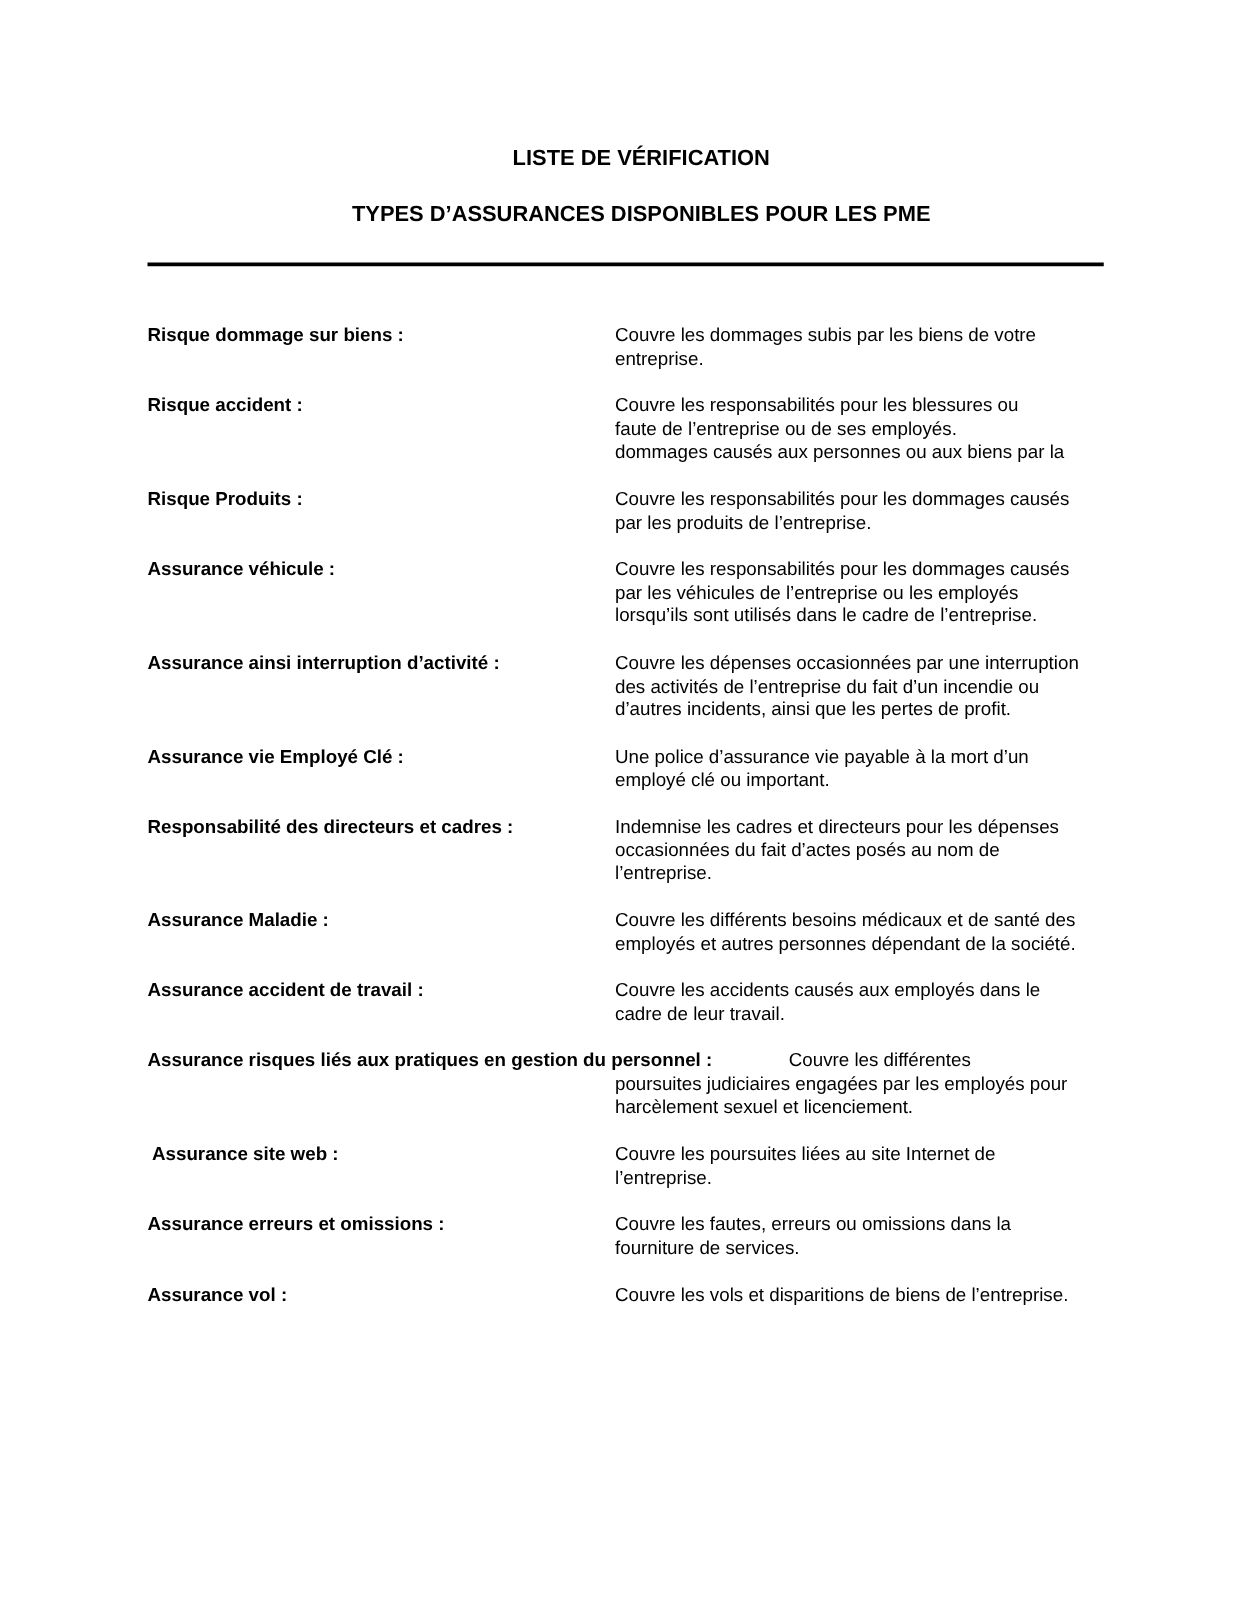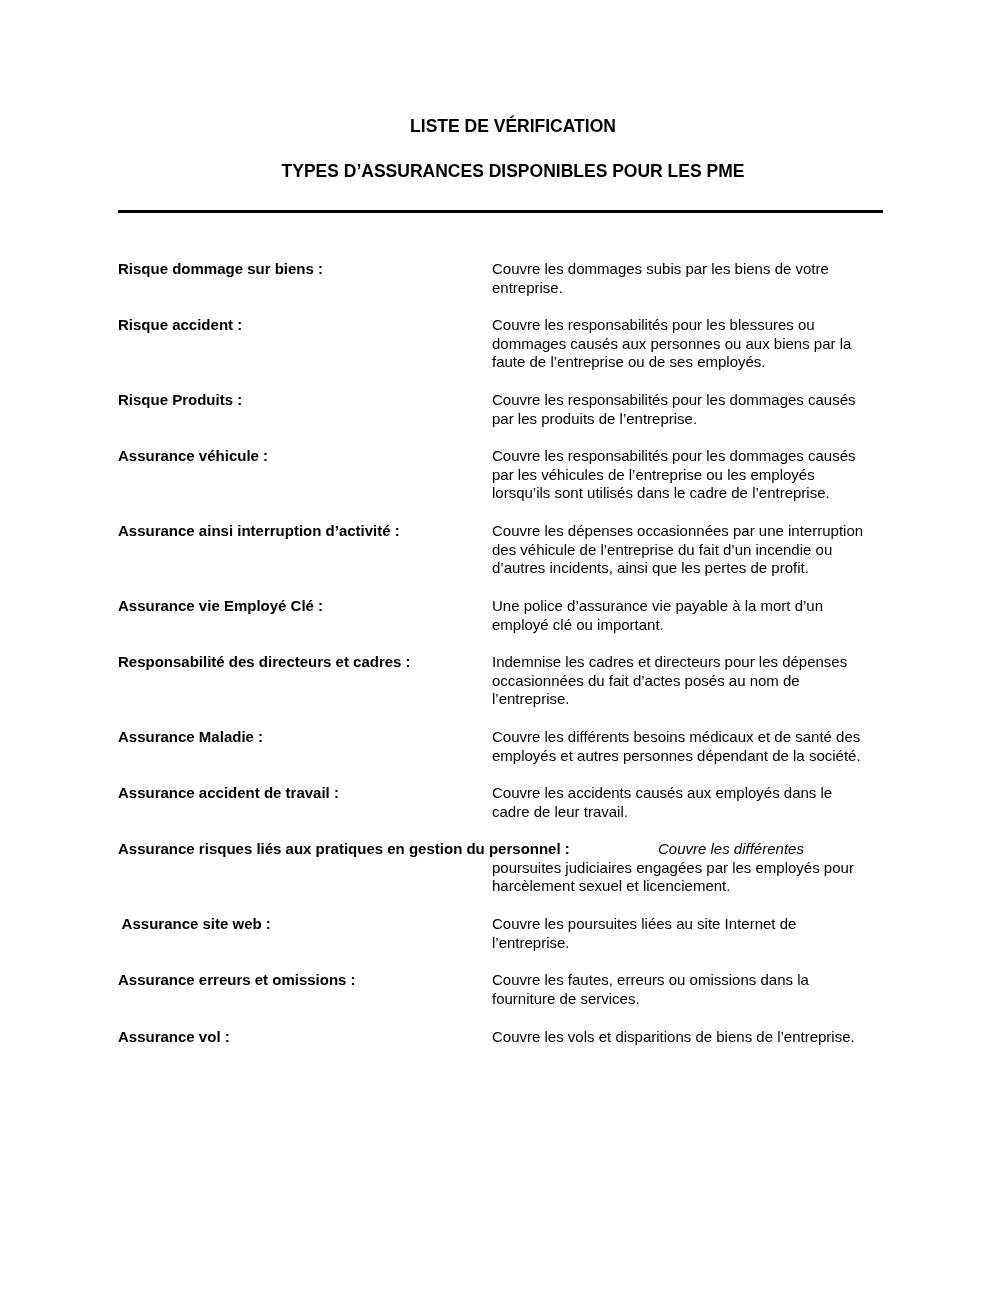--- a/index.html
+++ b/index.html
@@ -19,43 +19,43 @@
       height: 3px; background: #000;
     }
     .row { position: absolute; left: 0; width: 1000px; font-size: 15px; line-height: 18.7px; }
     .label {
       position: absolute; left: 118px; font-weight: bold; white-space: nowrap;
     }
     .desc {
       position: absolute; left: 471px; width: 420px; margin-left: 21px;
     }
     .desc .line { display: block; white-space: nowrap; }
-    .inline-first { position: absolute; left: 658px; white-space: nowrap; font-style: italic; }
+    .inline-first { position: absolute; left: 631px; white-space: nowrap; }
   </style>
 </head>
 <body>
 
 <div id="t1" class="title">LISTE DE VÉRIFICATION</div>
 <div id="t2" class="title">TYPES D’ASSURANCES DISPONIBLES POUR LES PME</div>
 <div class="rule"></div>
 
 <div class="row" style="top:260px">
   <span class="label">Risque dommage sur biens :</span>
   <div class="desc">
     <span class="line">Couvre les dommages subis par les biens de votre</span>
     <span class="line">entreprise.</span>
   </div>
 </div>
 
 <div class="row" style="top:316px">
   <span class="label">Risque accident :</span>
   <div class="desc">
     <span class="line">Couvre les responsabilités pour les blessures ou</span>
+    <span class="line">faute de l’entreprise ou de ses employés.</span>
     <span class="line">dommages causés aux personnes ou aux biens par la</span>
-    <span class="line">faute de l’entreprise ou de ses employés.</span>
   </div>
 </div>
 
 <div class="row" style="top:391px">
   <span class="label">Risque Produits :</span>
   <div class="desc">
     <span class="line">Couvre les responsabilités pour les dommages causés</span>
     <span class="line">par les produits de l’entreprise.</span>
   </div>
 </div>
@@ -66,21 +66,21 @@
     <span class="line">Couvre les responsabilités pour les dommages causés</span>
     <span class="line">par les véhicules de l’entreprise ou les employés</span>
     <span class="line">lorsqu’ils sont utilisés dans le cadre de l’entreprise.</span>
   </div>
 </div>
 
 <div class="row" style="top:522px">
   <span class="label">Assurance ainsi interruption d’activité :</span>
   <div class="desc">
     <span class="line">Couvre les dépenses occasionnées par une interruption</span>
-    <span class="line">des véhicule de l’entreprise du fait d’un incendie ou</span>
+    <span class="line">des activités de l’entreprise du fait d’un incendie ou</span>
     <span class="line">d’autres incidents, ainsi que les pertes de profit.</span>
   </div>
 </div>
 
 <div class="row" style="top:597px">
   <span class="label">Assurance vie Employé Clé :</span>
   <div class="desc">
     <span class="line">Une police d’assurance vie payable à la mort d’un</span>
     <span class="line">employé clé ou important.</span>
   </div>

